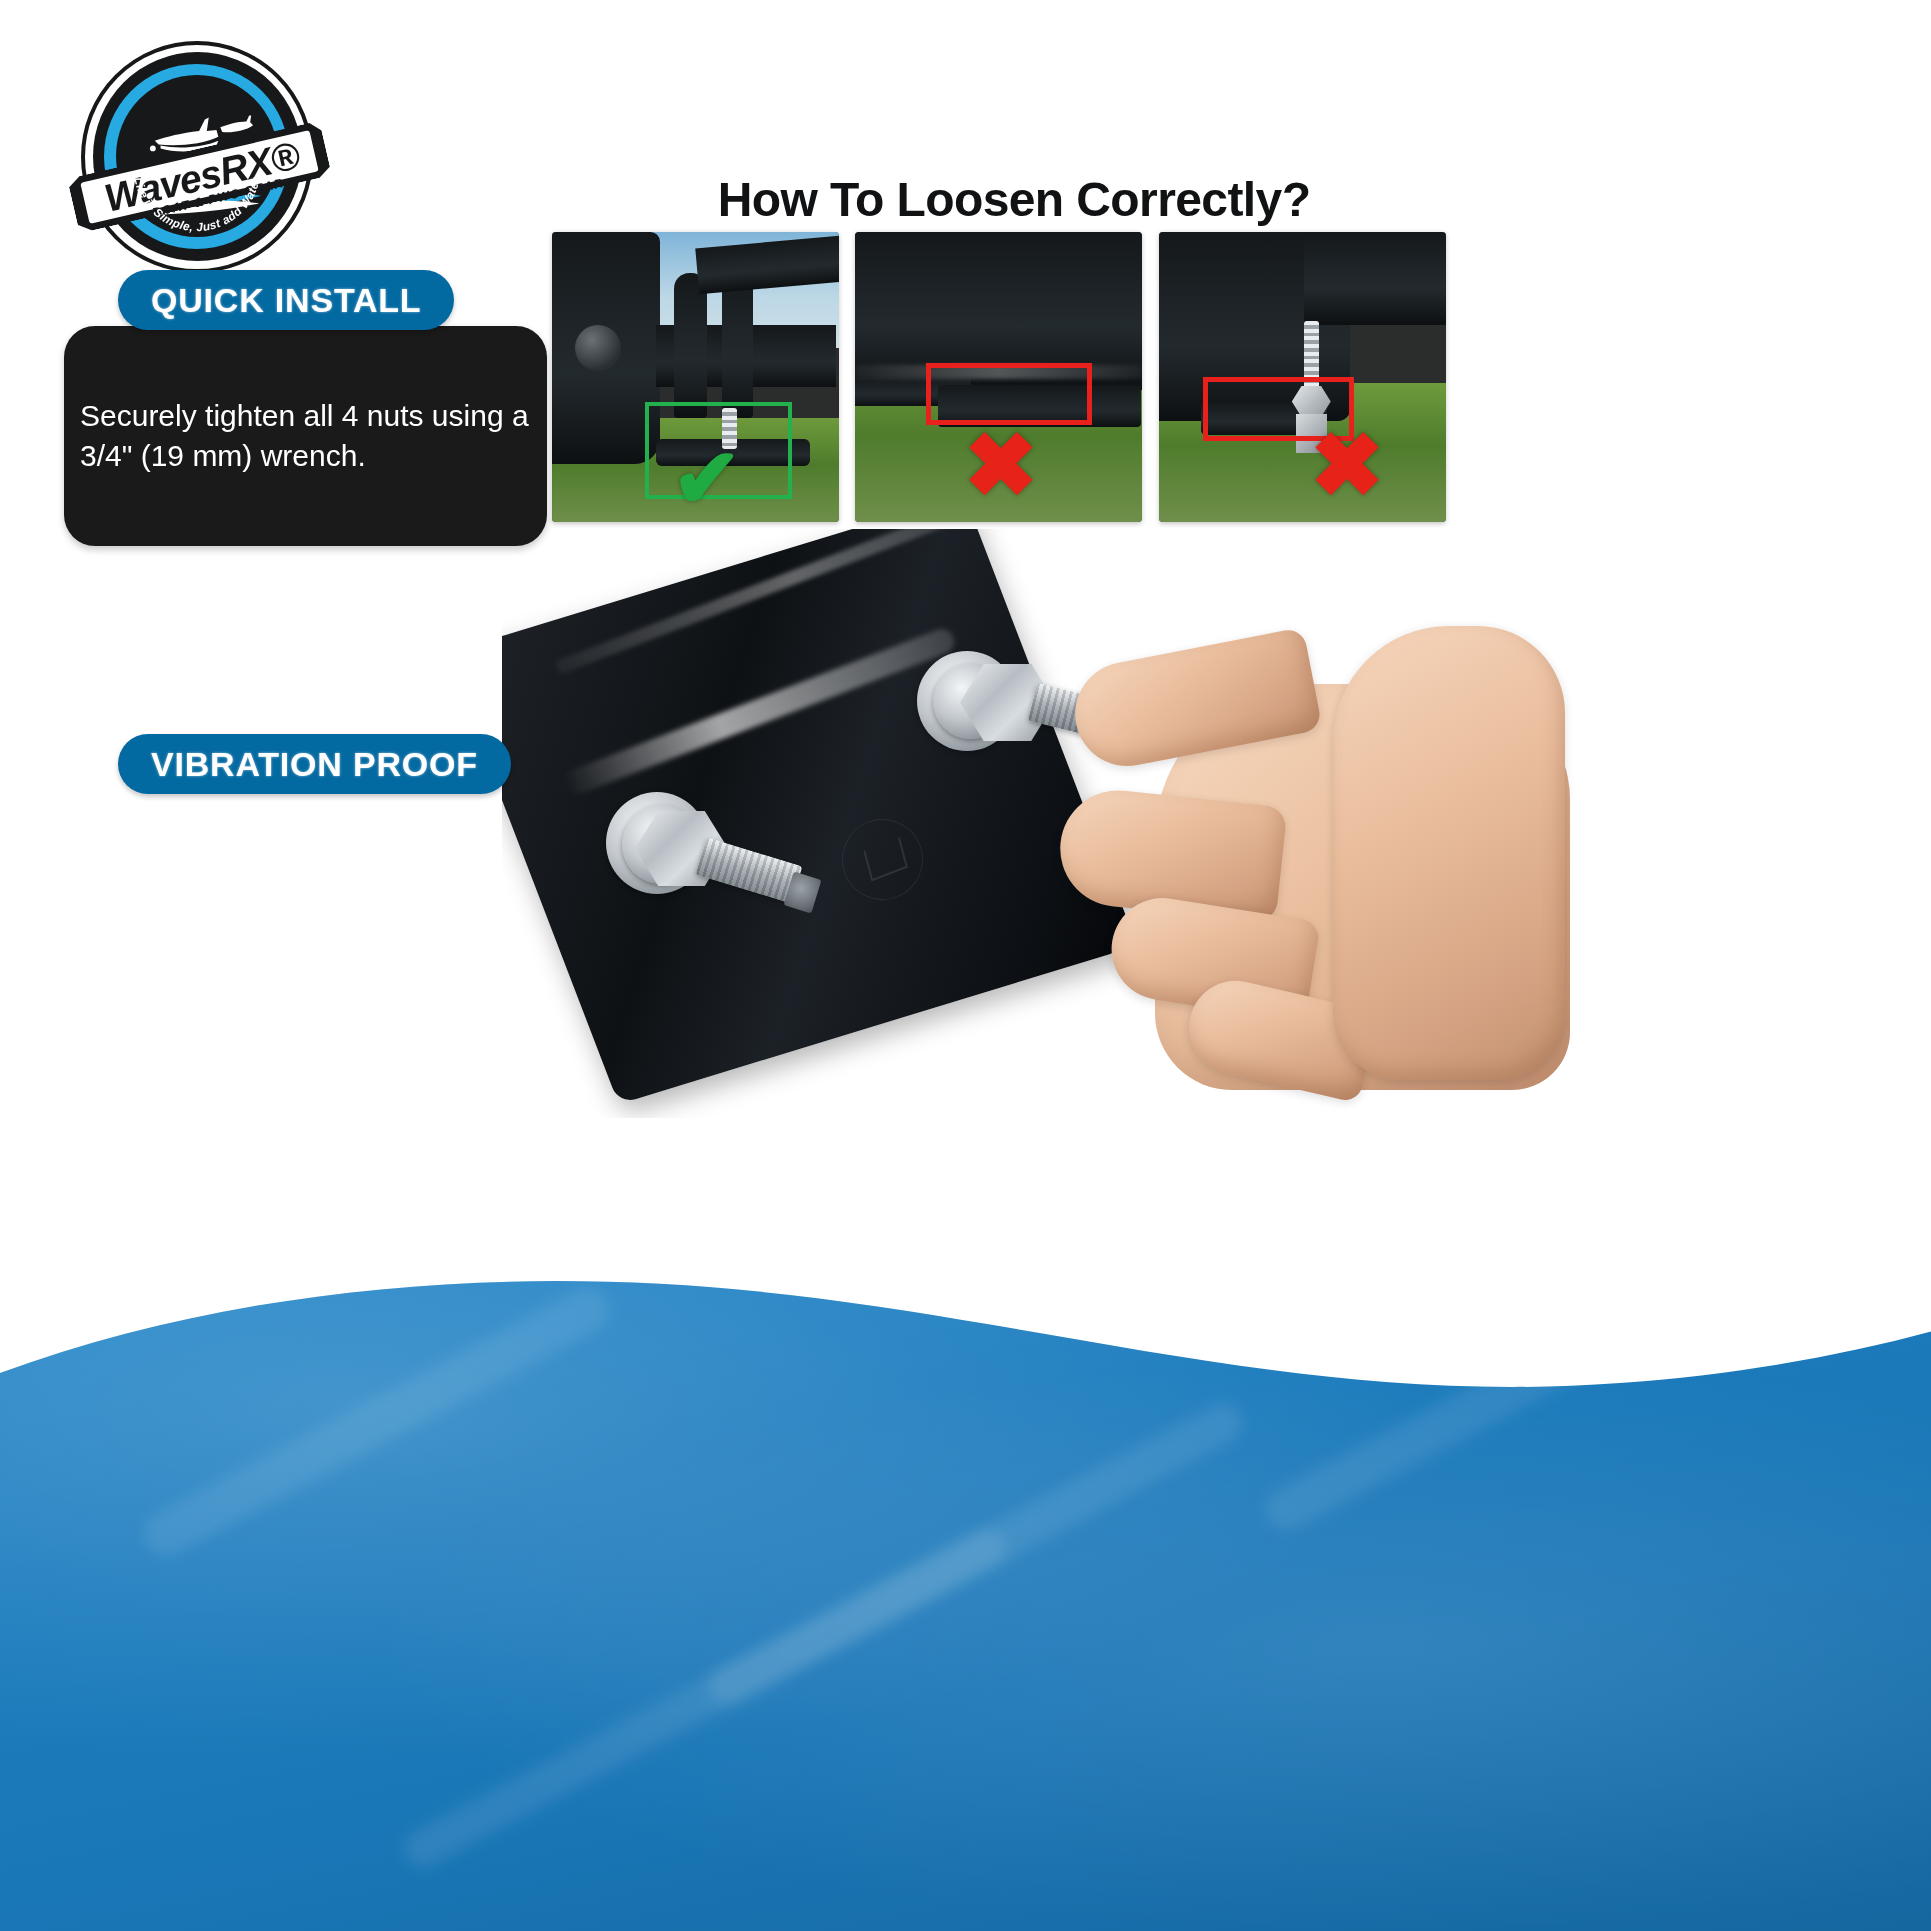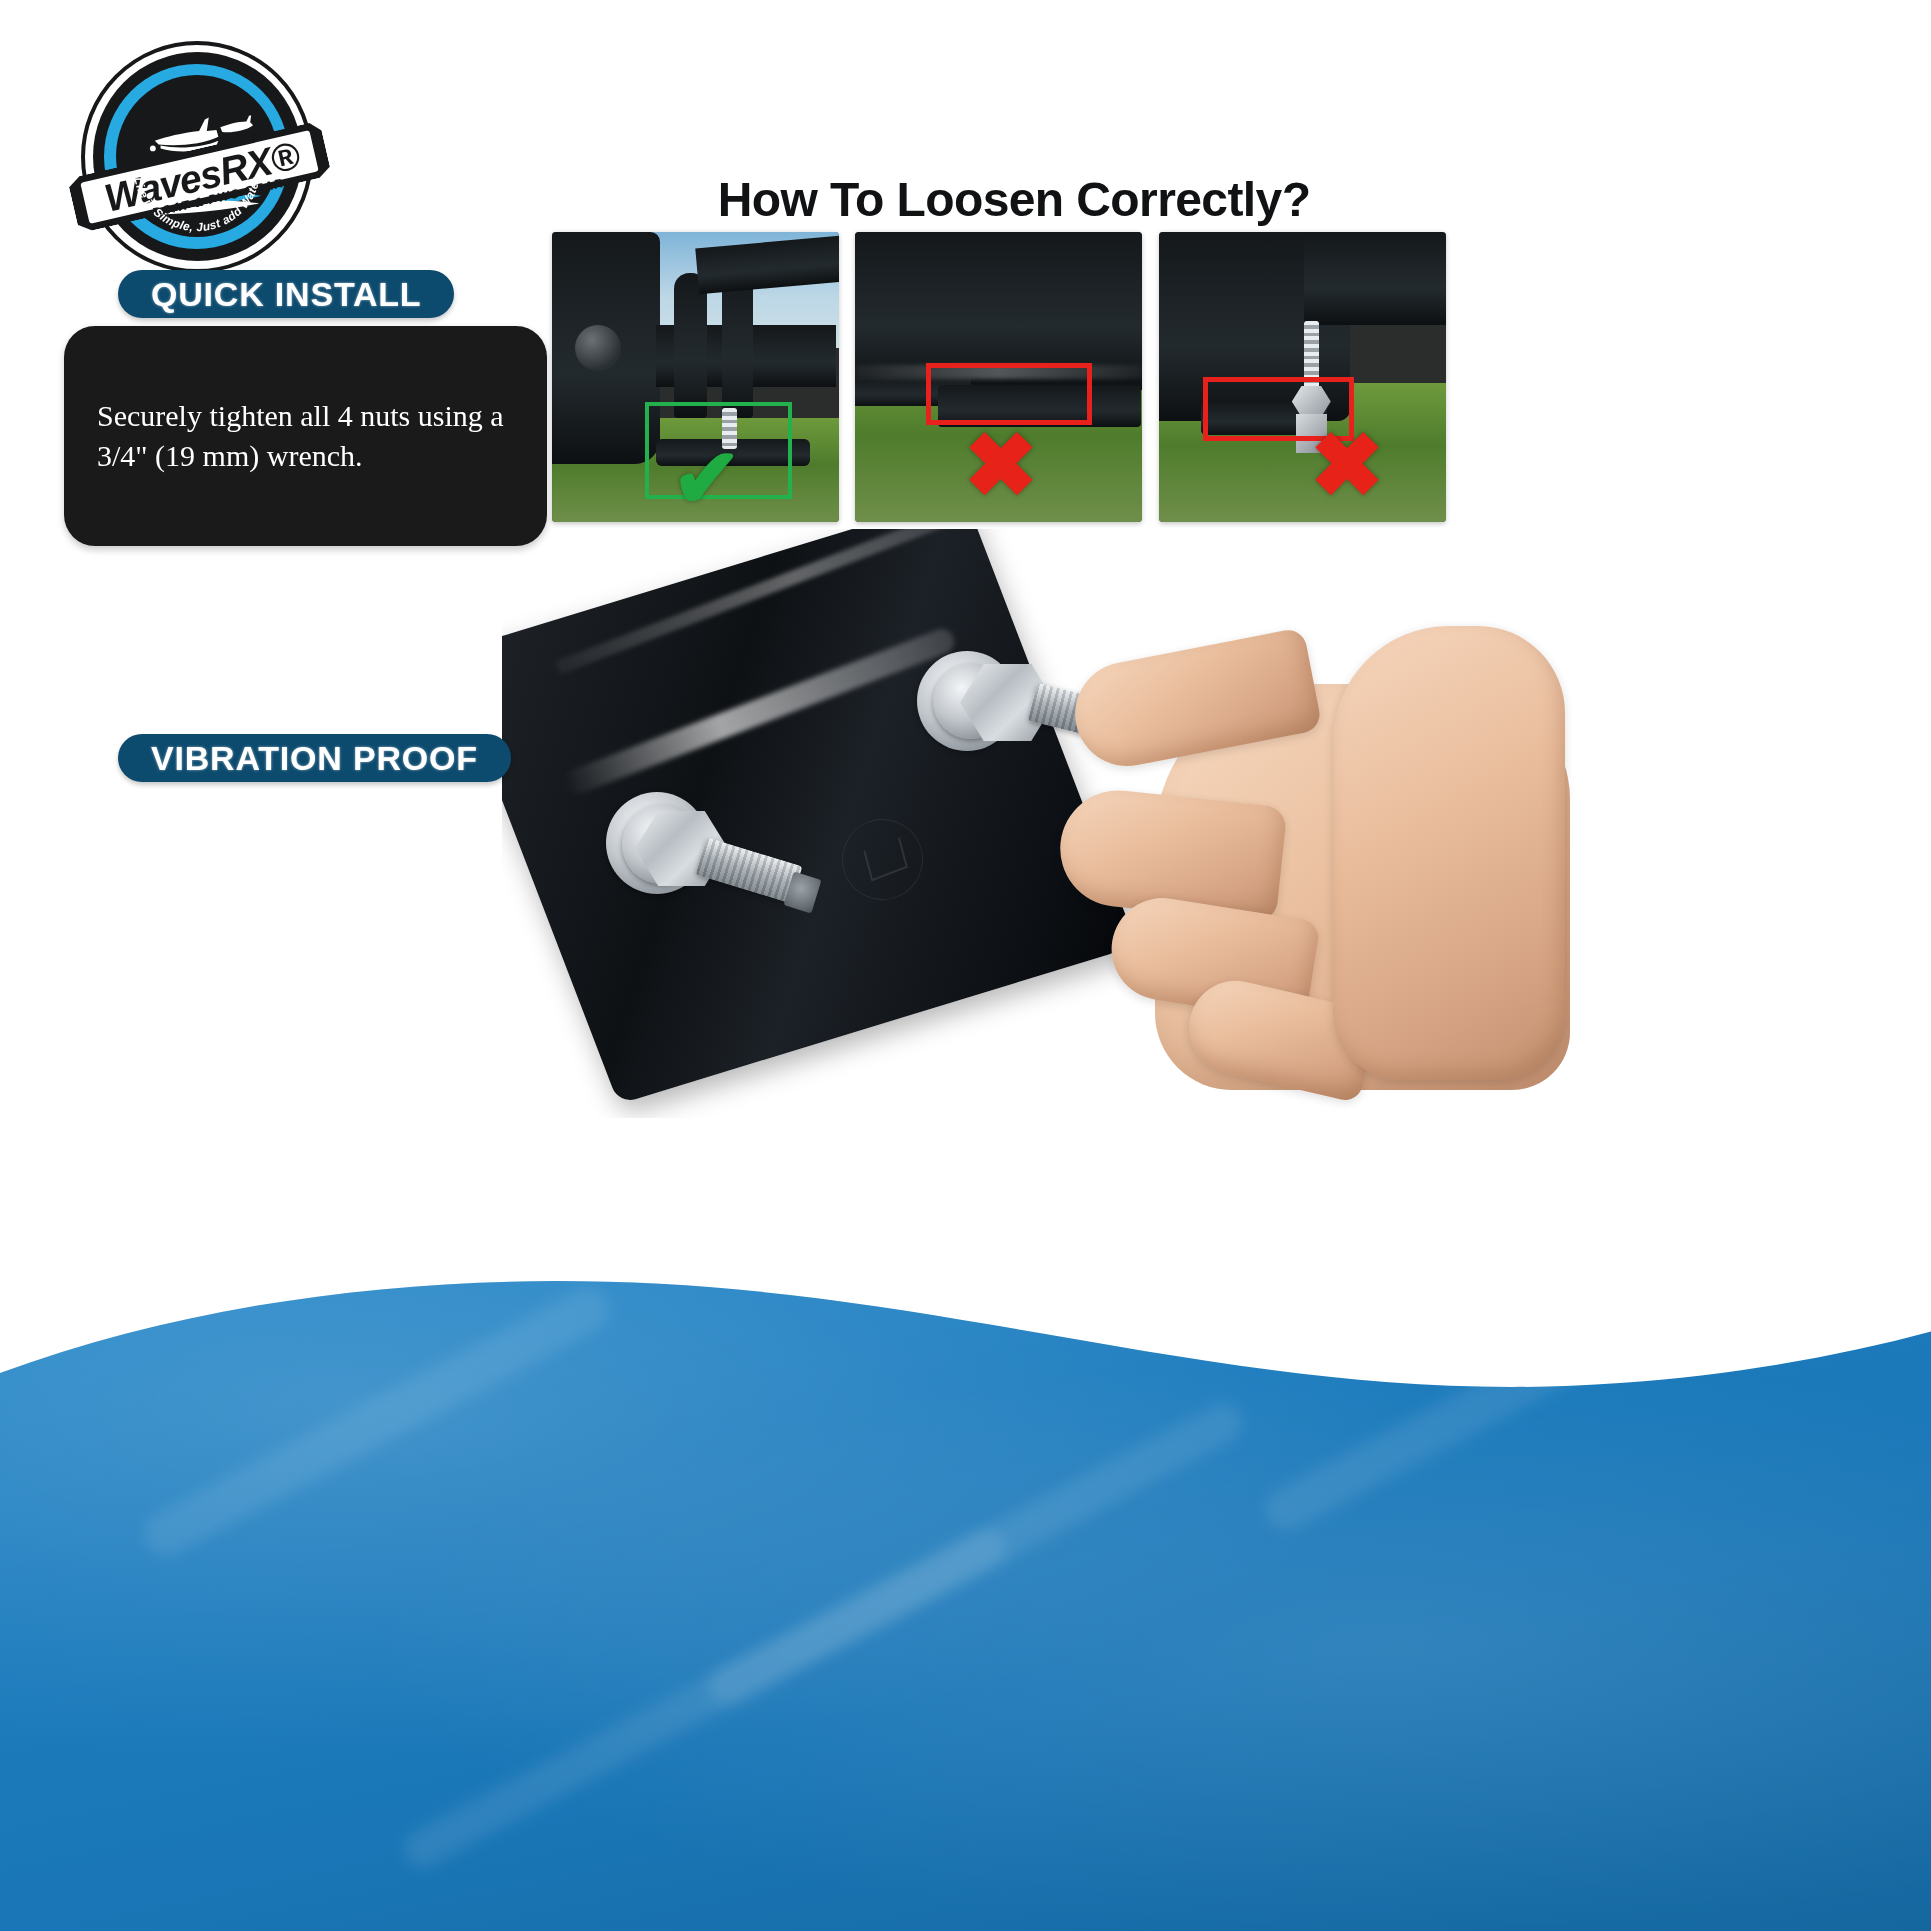--- a/index.html
+++ b/index.html
@@ -57,42 +57,41 @@
   }
   .logo-tagline {
     position:absolute; left:0; top:0; width:162px; height:162px;
   }
   .logo-tagline text { font-size:12.2px; font-weight:700; font-style:italic; fill:#ffffff; letter-spacing:.4px; }
 
   
   .feature { position:absolute; }
   .feature-pill {
     position:absolute; z-index:3;
-    background:#0c4a6e;
+    background:#0369a1;
     border-radius:42px;
     display:flex; align-items:center; justify-content:center;
-    padding:0 33px; height:48px;
+    padding:0 33px; height:60px;
     box-shadow: 0 2.9px 4.8px rgba(0,0,0,.22);
   }
   .feature-pill span {
     color:#ffffff; font-weight:700; font-size:34px; letter-spacing:0.8px;
     white-space:nowrap;
     text-shadow: 0 0 2.9px rgba(255,255,255,.55);
   }
   .feature-card {
     position:absolute; z-index:2;
     background:#1a1a1a;
     border-radius:31px;
     box-shadow: 0 3.9px 7.7px rgba(0,0,0,.2);
     display:flex; align-items:center;
   }
   .feature-card p {
-    color:#ffffff; font-size:30px; line-height:1.34; padding:0 33px;
+    color:#ffffff; font-size:30px; line-height:1.34; padding:0 16px;
     font-weight:400;
-    font-family:Liberation Serif, serif;
   }
 
   #feat-quick            { left:64px; top:270px; width:492px; height:280px; }
   #feat-quick .feature-pill  { left:54px; top:0px; }
   #feat-quick .feature-card  { left:0px; top:56px; width:483px; height:220px; }
 
   #feat-vibe             { left:64px; top:734px; width:492px; height:290px; }
   #feat-vibe .feature-pill   { left:54px; top:0px; }
   #feat-vibe .feature-card   { left:0px; top:56px; width:483px; height:232px; }
   #feat-vibe .feature-card p { font-size:28px; line-height:1.36; }

